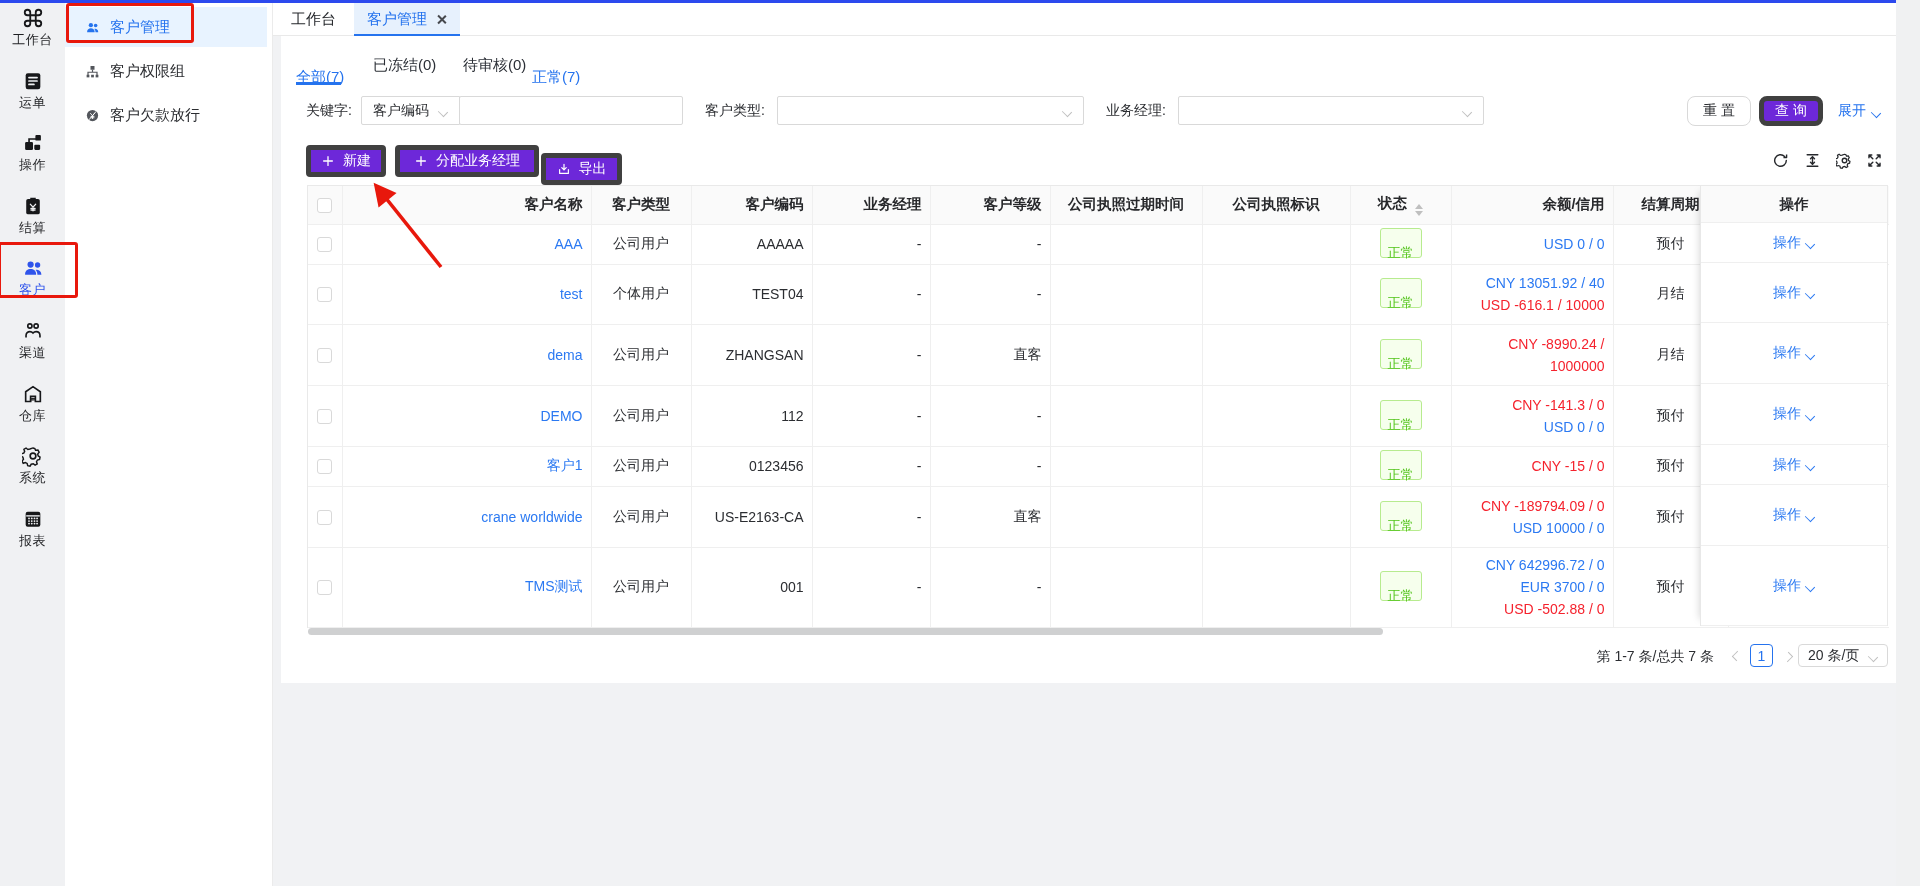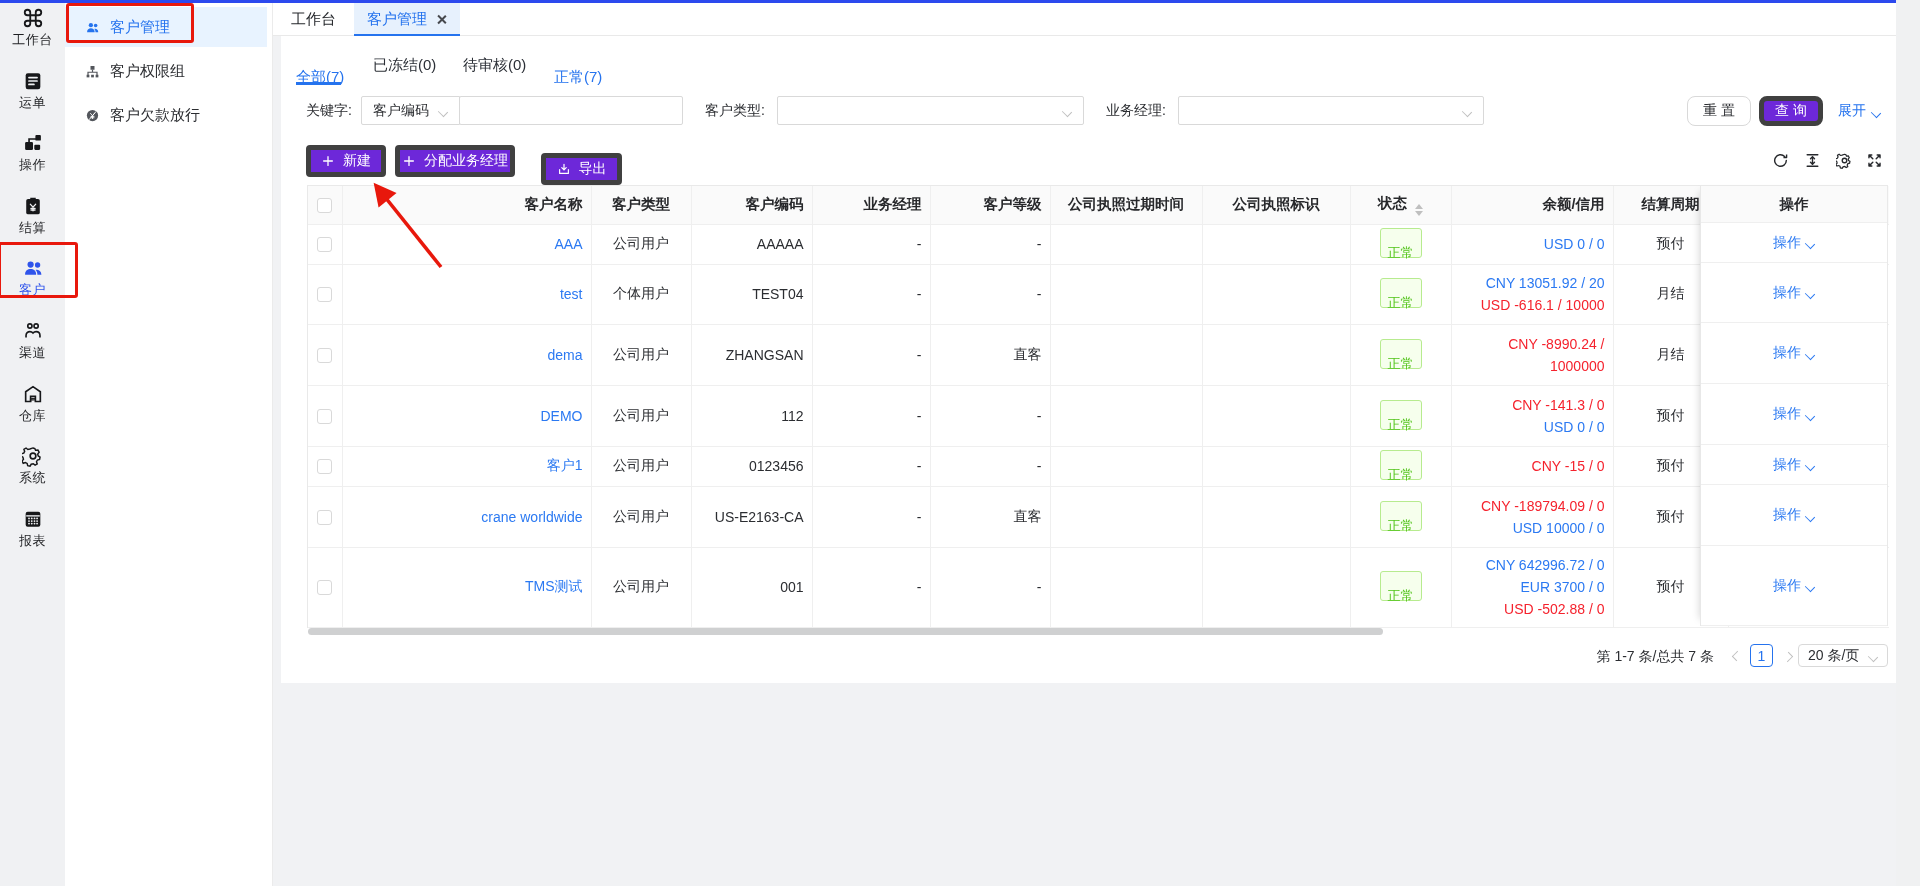--- a/index.html
+++ b/index.html
@@ -267,21 +267,21 @@
     </div>
 
   <div class="abs" id="content-bg"></div>
   <div class="abs" id="card"></div>
 
   <div id="stabs">
       <div class="stab blue" style="left: 296px;">全部(7)</div>
       <div class="stab-ink" style="left: 296px; width: 45px;"></div>
       <div class="stab" style="left: 373px;">已冻结(0)</div>
       <div class="stab" style="left: 463px;">待审核(0)</div>
-      <div class="stab blue" style="left: 554px; text-align: center;">正常(7)</div>
+      <div class="stab blue" style="left: 532px; text-align: center;">正常(7)</div>
     </div>
 
   <div class="flt-label" style="left:306px">关键字:</div>
   <div class="sel" style="left:361px; width:99px; border-radius:2px 0 0 2px; justify-content:space-between;">
     <span>客户编码</span>
     <span class="chev"></span>
   </div>
   <input class="sel" style="left: 459px; width: 224px; cursor: text;" value="">
   <div class="flt-label" style="left:705px">客户类型:</div>
   <div class="sel" style="left:777px; width:307px; justify-content:flex-end;">
@@ -300,21 +300,21 @@
 
   <div id="toolbar">
       <div class="btn primary tb-btn" style="left: 306px; width: 80px;">
         <span style="display: inline-flex; align-items: center;">
           <svg viewBox="0 0 24 24" fill="none" stroke="currentColor" stroke-width="2.2" stroke-linecap="round">
             <path d="M12 4.5v15M4.5 12h15"></path>
           </svg>
         </span>
         <span>新建</span>
       </div>
-      <div class="btn primary tb-btn" style="left: 395px; width: 120px;">
+      <div class="btn primary tb-btn" style="left: 395px; width: 144px;">
         <span style="display: inline-flex; align-items: center;">
           <svg viewBox="0 0 24 24" fill="none" stroke="currentColor" stroke-width="2.2" stroke-linecap="round">
             <path d="M12 4.5v15M4.5 12h15"></path>
           </svg>
         </span>
         <span>分配业务经理</span>
       </div>
       <div class="btn primary tb-btn" style="left: 541px; width: 81px; margin-top: 8px;">
         <span style="display: inline-flex; align-items: center;">
           <svg viewBox="0 0 24 24" fill="none" stroke="currentColor" stroke-width="2" stroke-linecap="round">
@@ -399,21 +399,21 @@
             <td class="ac"><span class="cb"></span></td>
             <td class="al"><a class="cell-link">test</a></td>
             <td class="ac"><span>个体用户</span></td>
             <td class="al"><span>TEST04</span></td>
             <td class="al"><span>-</span></td>
             <td class="al"><span>-</span></td>
             <td class="ac"><span></span></td>
             <td class="ac"><span></span></td>
             <td class="ac"><span class="tag-ok">正常</span></td>
             <td class="al">
-              <div class="bal-line positive">CNY 13051.92 / 20</div>
+              <div class="bal-line positive">CNY 13051.92 / 40</div>
               <div class="bal-line negative">USD -616.1 / 10000</div>
             </td>
             <td class="ac"><span>月结</span></td>
             <td class="al"></td>
           </tr>
           <tr style="height: 61px;">
             <td class="ac"><span class="cb"></span></td>
             <td class="al"><a class="cell-link">dema</a></td>
             <td class="ac"><span>公司用户</span></td>
             <td class="al"><span>ZHANGSAN</span></td>

